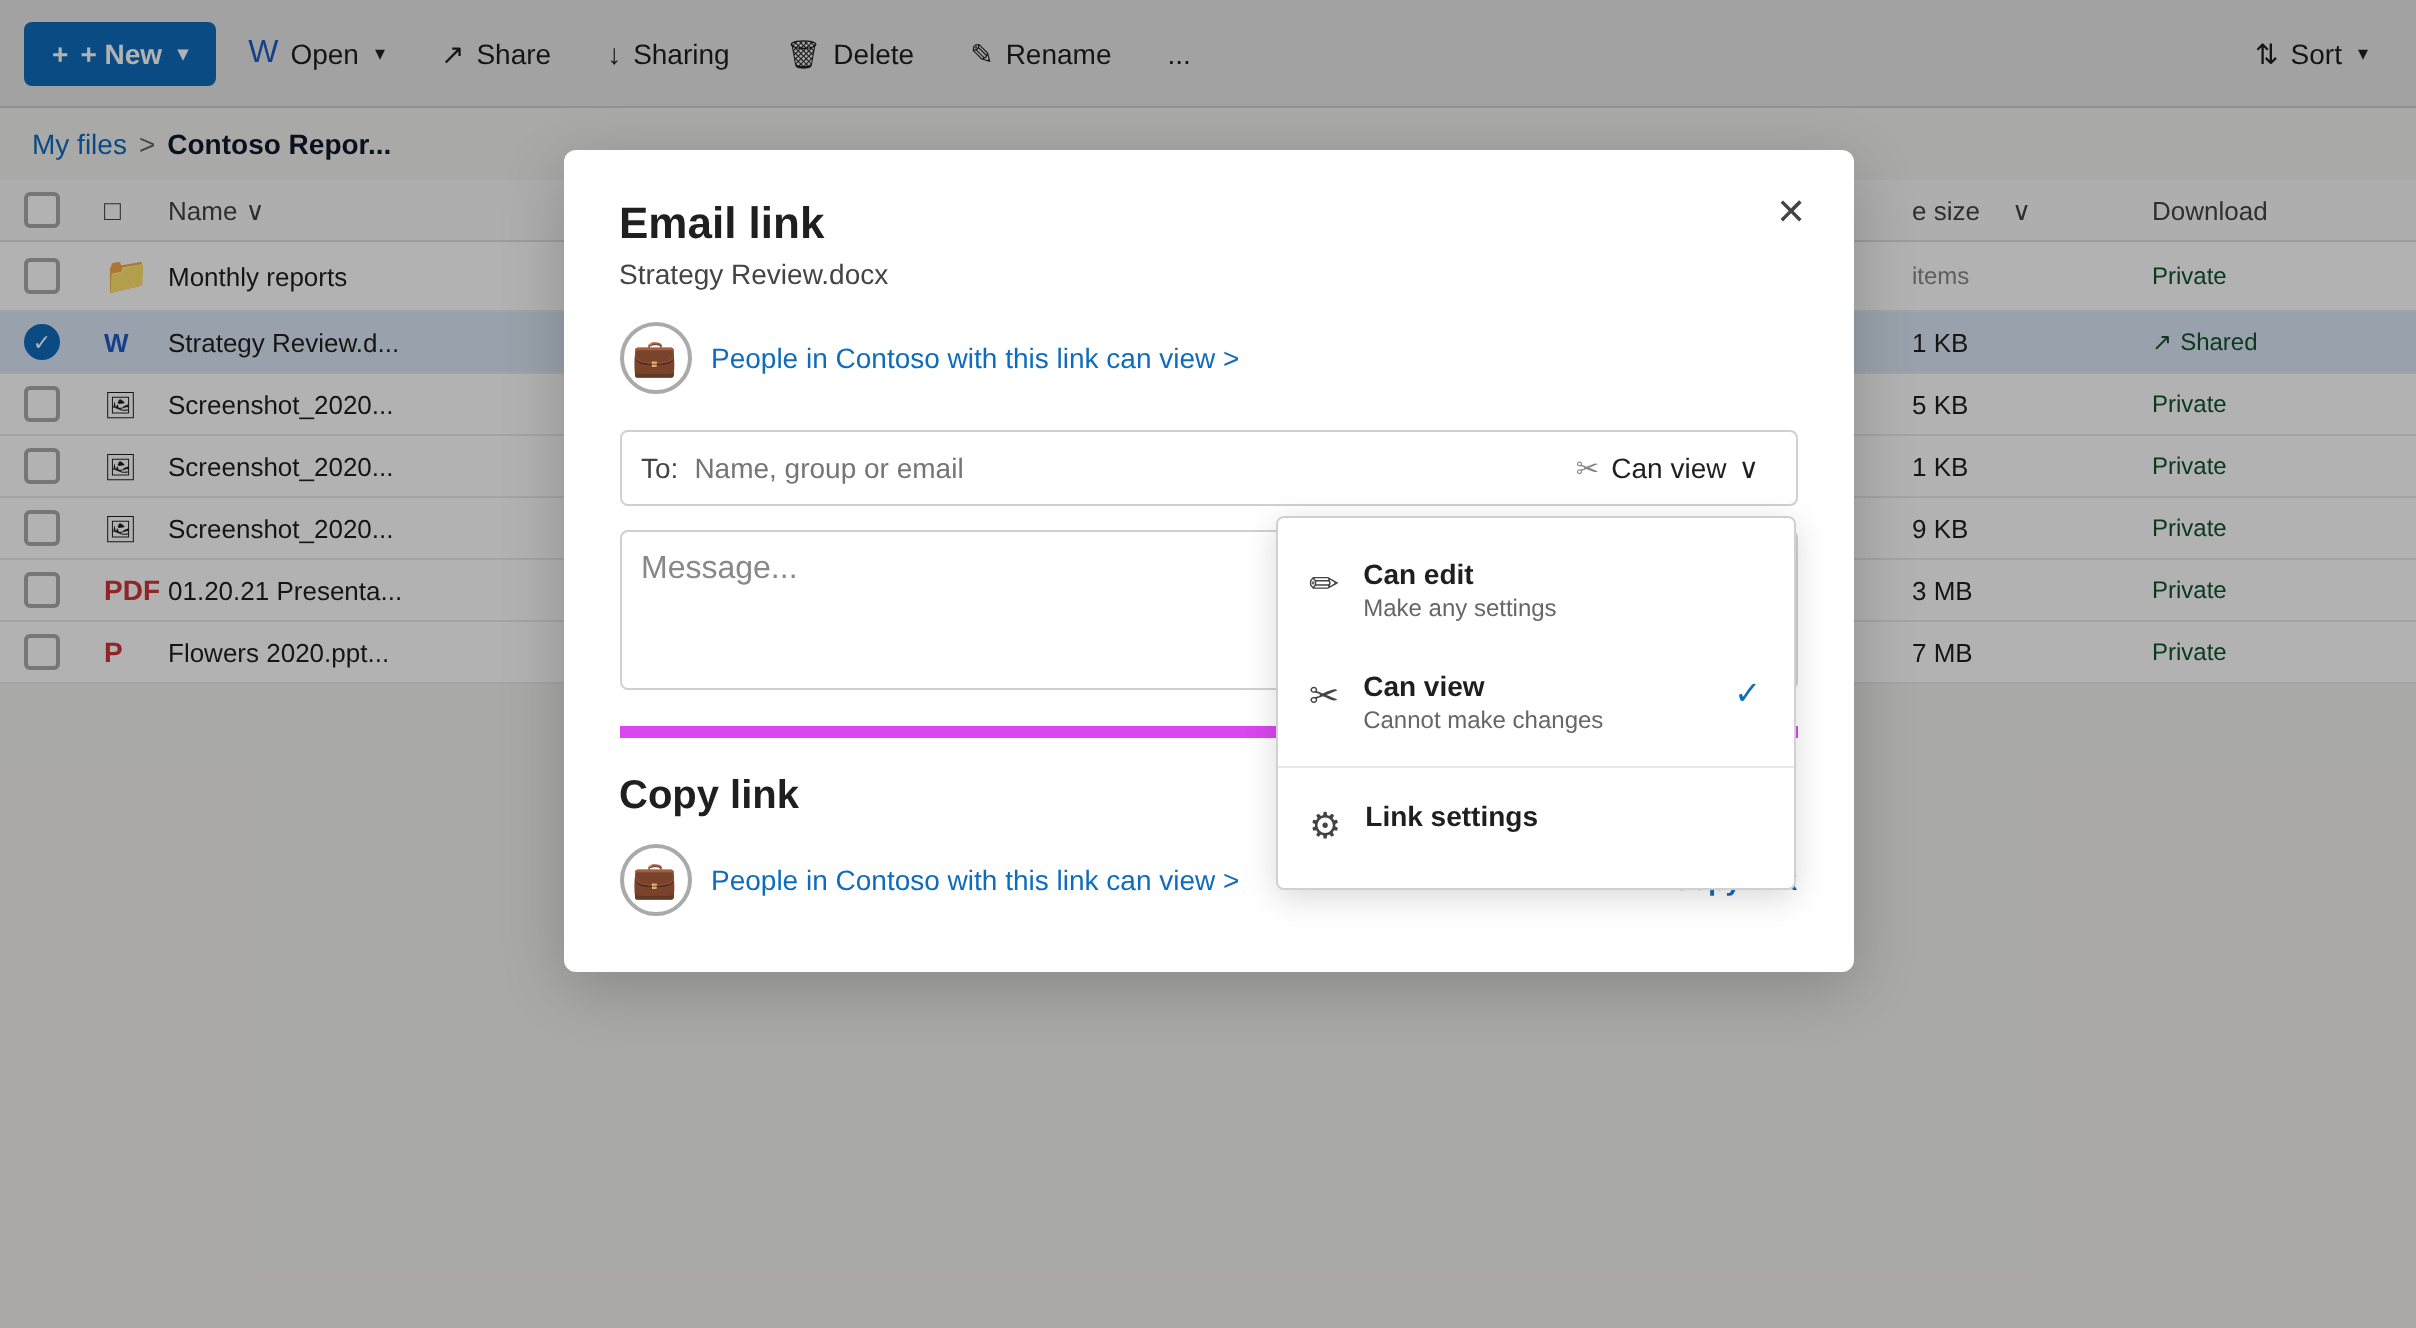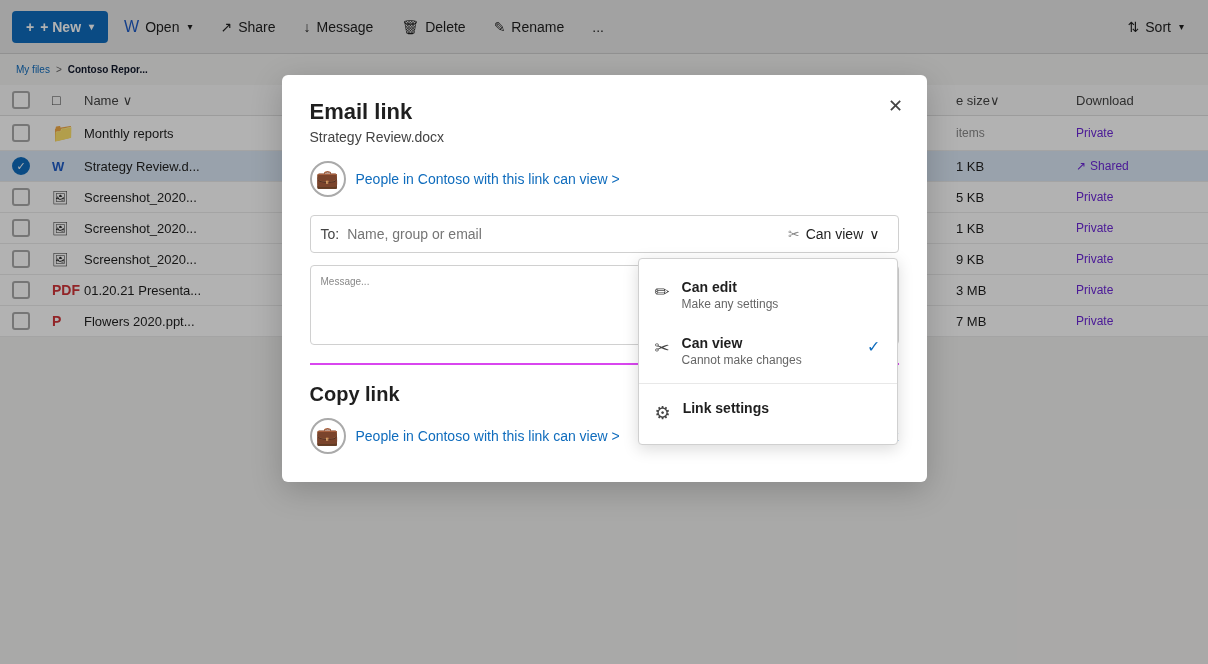--- a/index.html
+++ b/index.html
@@ -34,21 +34,21 @@
       padding: 8px 14px;
     }
     .toolbar-spacer { flex: 1; }
     .chevron { font-size: 10px; margin-left: 2px; }
 
     
     .breadcrumb-area {
       padding: 10px 16px;
       display: flex;
       align-items: center;
-      font-size: 10px;
+      font-size: 14px;
       color: #333;
       background: #f3f2f1;
     }
     .breadcrumb-area .crumb { color: #0f6cbd; cursor: pointer; }
     .breadcrumb-area .sep { margin: 0 6px; color: #666; }
     .breadcrumb-area .current { font-weight: 700; color: #0f172a; }
 
     
     .file-list { background: #f3f2f1; }
     .file-list-header {
@@ -56,34 +56,34 @@
       align-items: center;
       padding: 6px 12px;
       border-bottom: 1px solid #e0e0e0;
       font-size: 13px;
       color: #444;
       background: #fafafa;
     }
     .col-check { width: 40px; }
     .col-icon { width: 32px; }
     .col-name { flex: 1; display: flex; align-items: center; gap: 4px; }
-    .col-size { width: 120px; display: flex; gap: 0; }
+    .col-size { width: 120px; display: flex; gap: 16px; }
     .col-sharing { width: 120px; }
     .file-row {
       display: flex;
       align-items: center;
       padding: 6px 12px;
       border-bottom: 1px solid #ebebeb;
       font-size: 13px;
       color: #1f1f1f;
       background: white;
       cursor: pointer;
     }
     .file-row.selected { background: #dce9f6; }
-    .file-row .col-sharing { color: #6d28d9; font-size: 12px; }
+    .file-row .col-sharing { color: #14532d; font-size: 12px; }
     .checkbox-circle {
       width: 18px; height: 18px; border-radius: 50%;
       border: 2px solid #0f6cbd;
       background: #0f6cbd;
       display: flex; align-items: center; justify-content: center;
       color: white; font-size: 11px;
     }
     .checkbox-empty {
       width: 18px; height: 18px; border-radius: 3px;
       border: 2px solid #aaa;
@@ -175,29 +175,29 @@
       padding: 4px 8px;
       border-radius: 4px;
       white-space: nowrap;
     }
 
     .message-area {
       border: 1px solid #d0d0d0;
       border-radius: 4px;
       padding: 10px;
       min-height: 80px;
-      font-size: 10px;
+      font-size: 16px;
       color: #888;
       background: white;
       margin-bottom: 18px;
     }
 
     
     .copy-link-section {
-      border-top: 2px solid #d946ef;
+      border-top: 6px solid #d946ef;
       padding-top: 18px;
       margin-top: 4px;
     }
     .copy-link-title {
       font-size: 20px;
       font-weight: 600;
       color: #1f1f1f;
       margin-bottom: 12px;
     }
     .copy-link-row {
@@ -262,21 +262,21 @@
     <span class="chevron">▾</span>
   </button>
 
   <button class="toolbar-btn">
     <span>↗</span>
     <span>Share</span>
   </button>
 
   <button class="toolbar-btn">
     <span>↓</span>
-    <span>Message</span>
+    <span>Sharing</span>
   </button>
 
   <button class="toolbar-btn">
     <span>🗑</span>
     <span>Delete</span>
   </button>
 
   <button class="toolbar-btn">
     <span>✎</span>
     <span>Rename</span>

